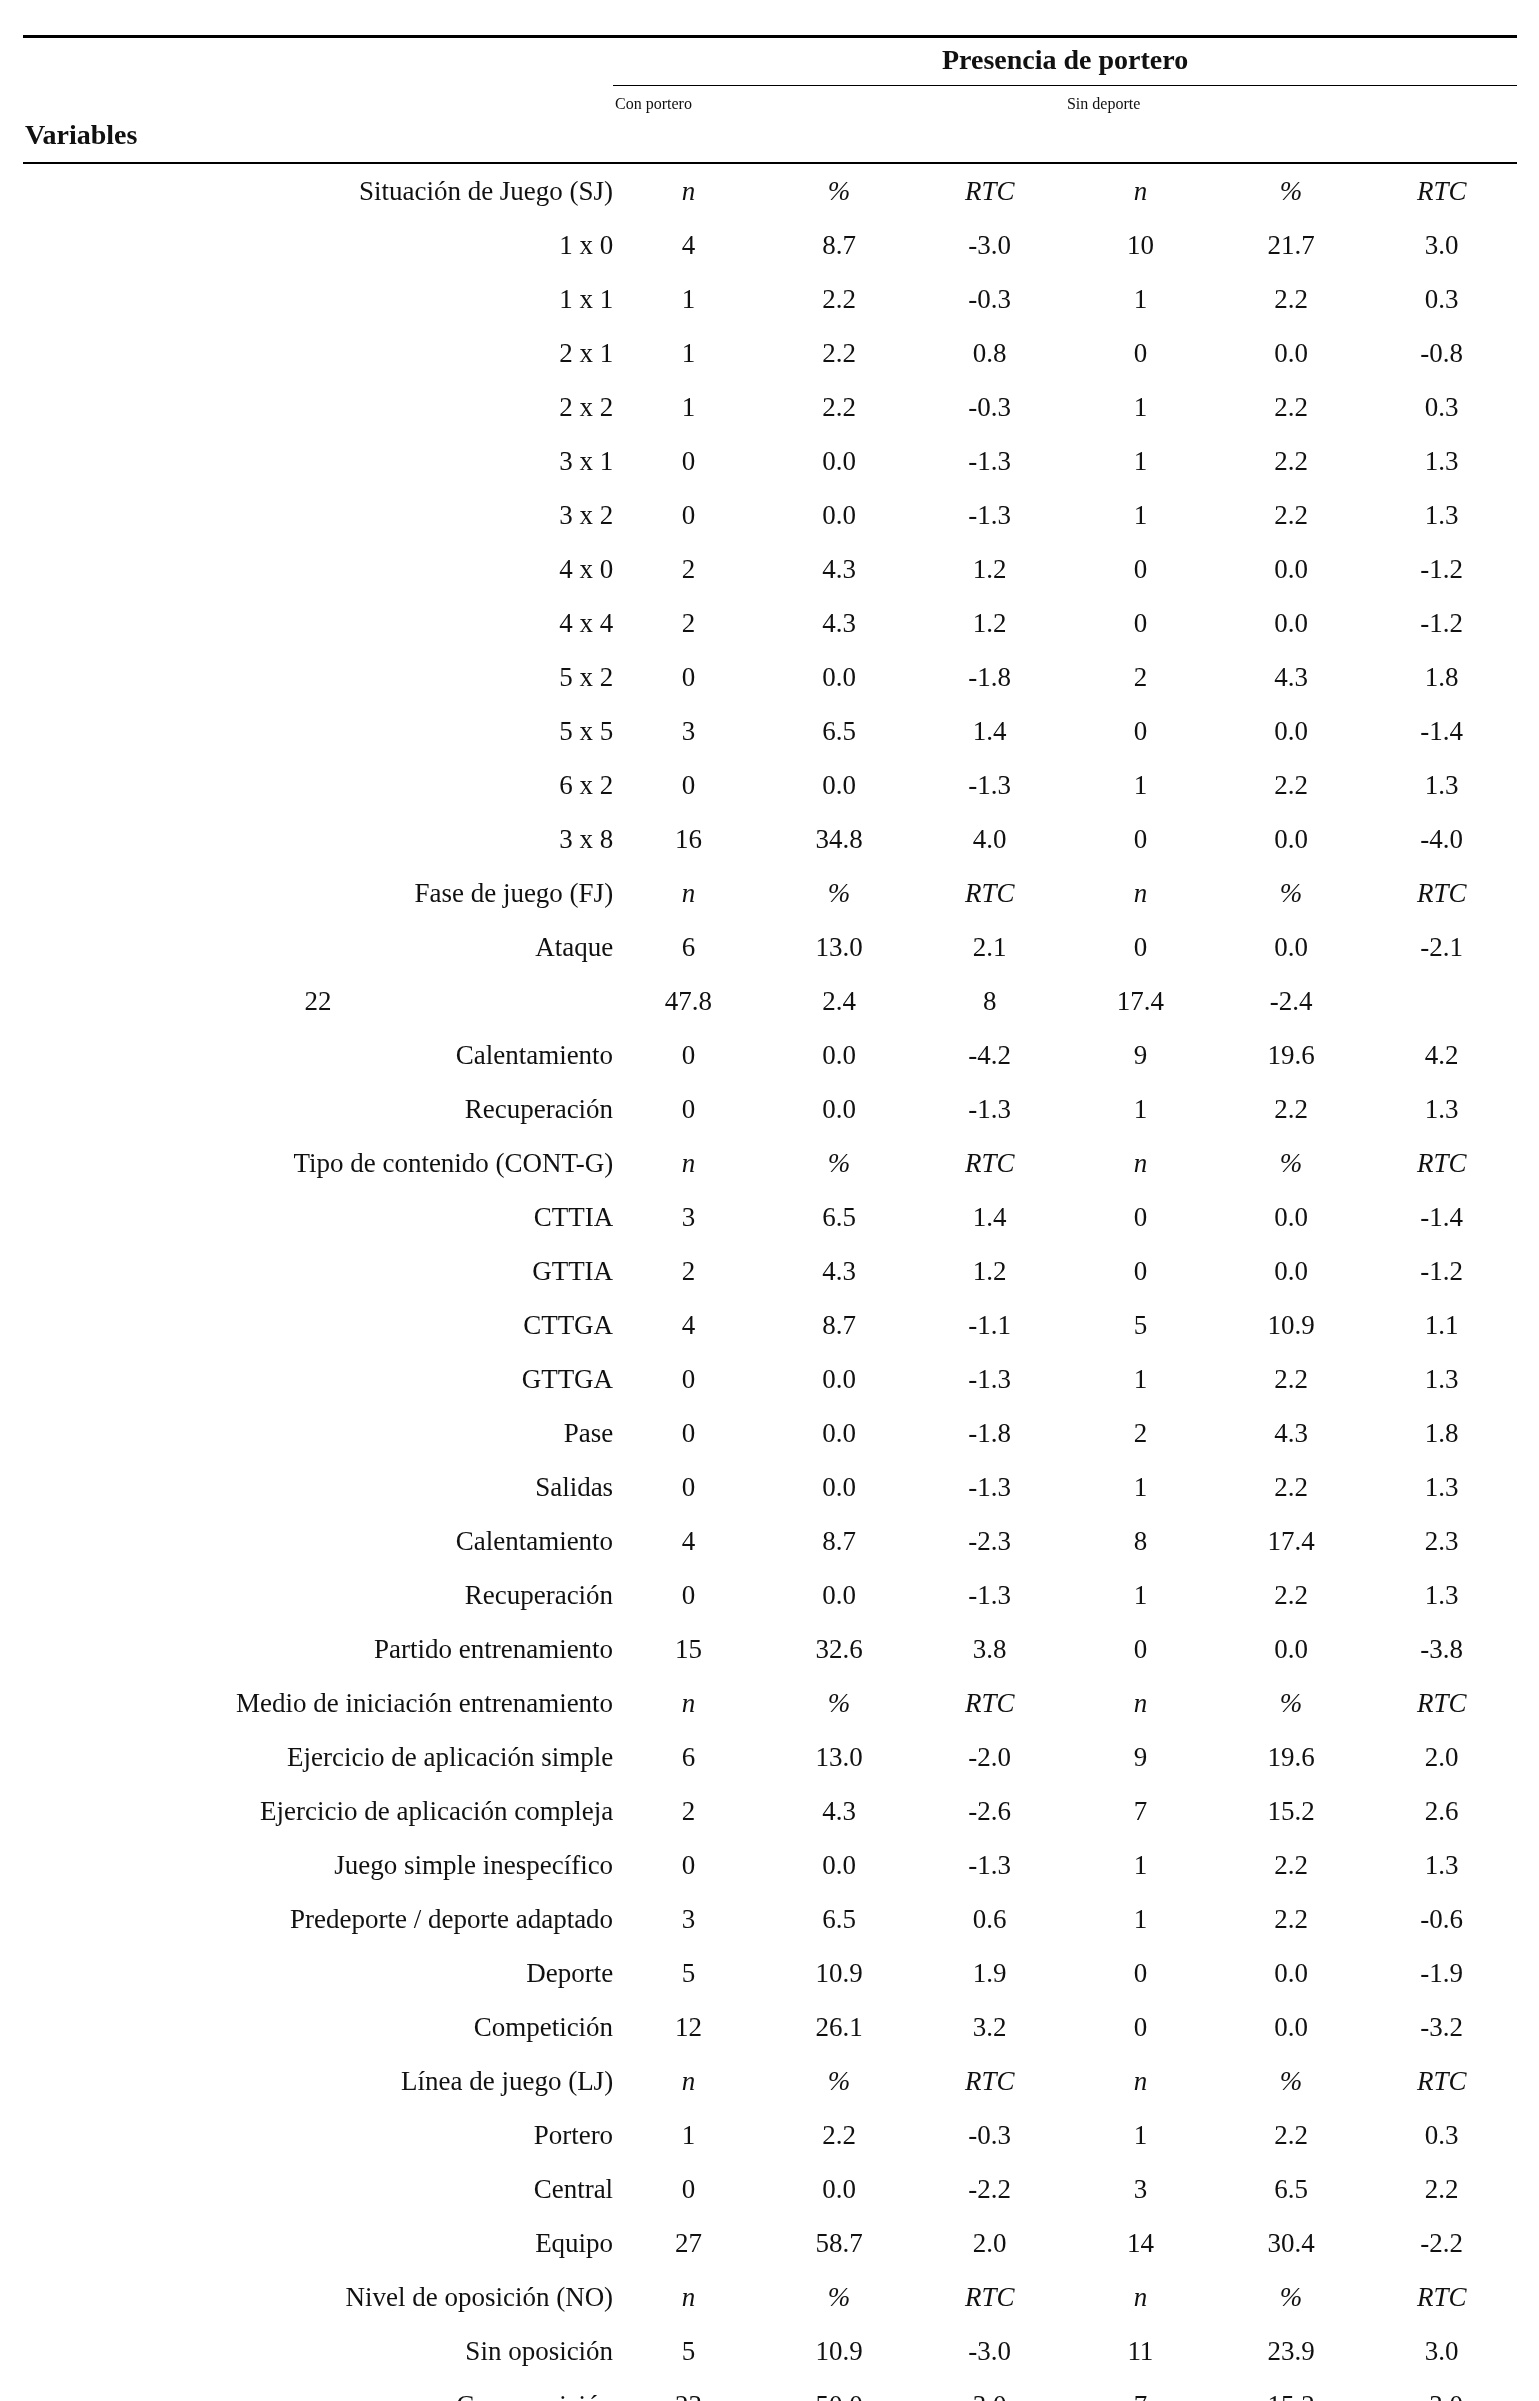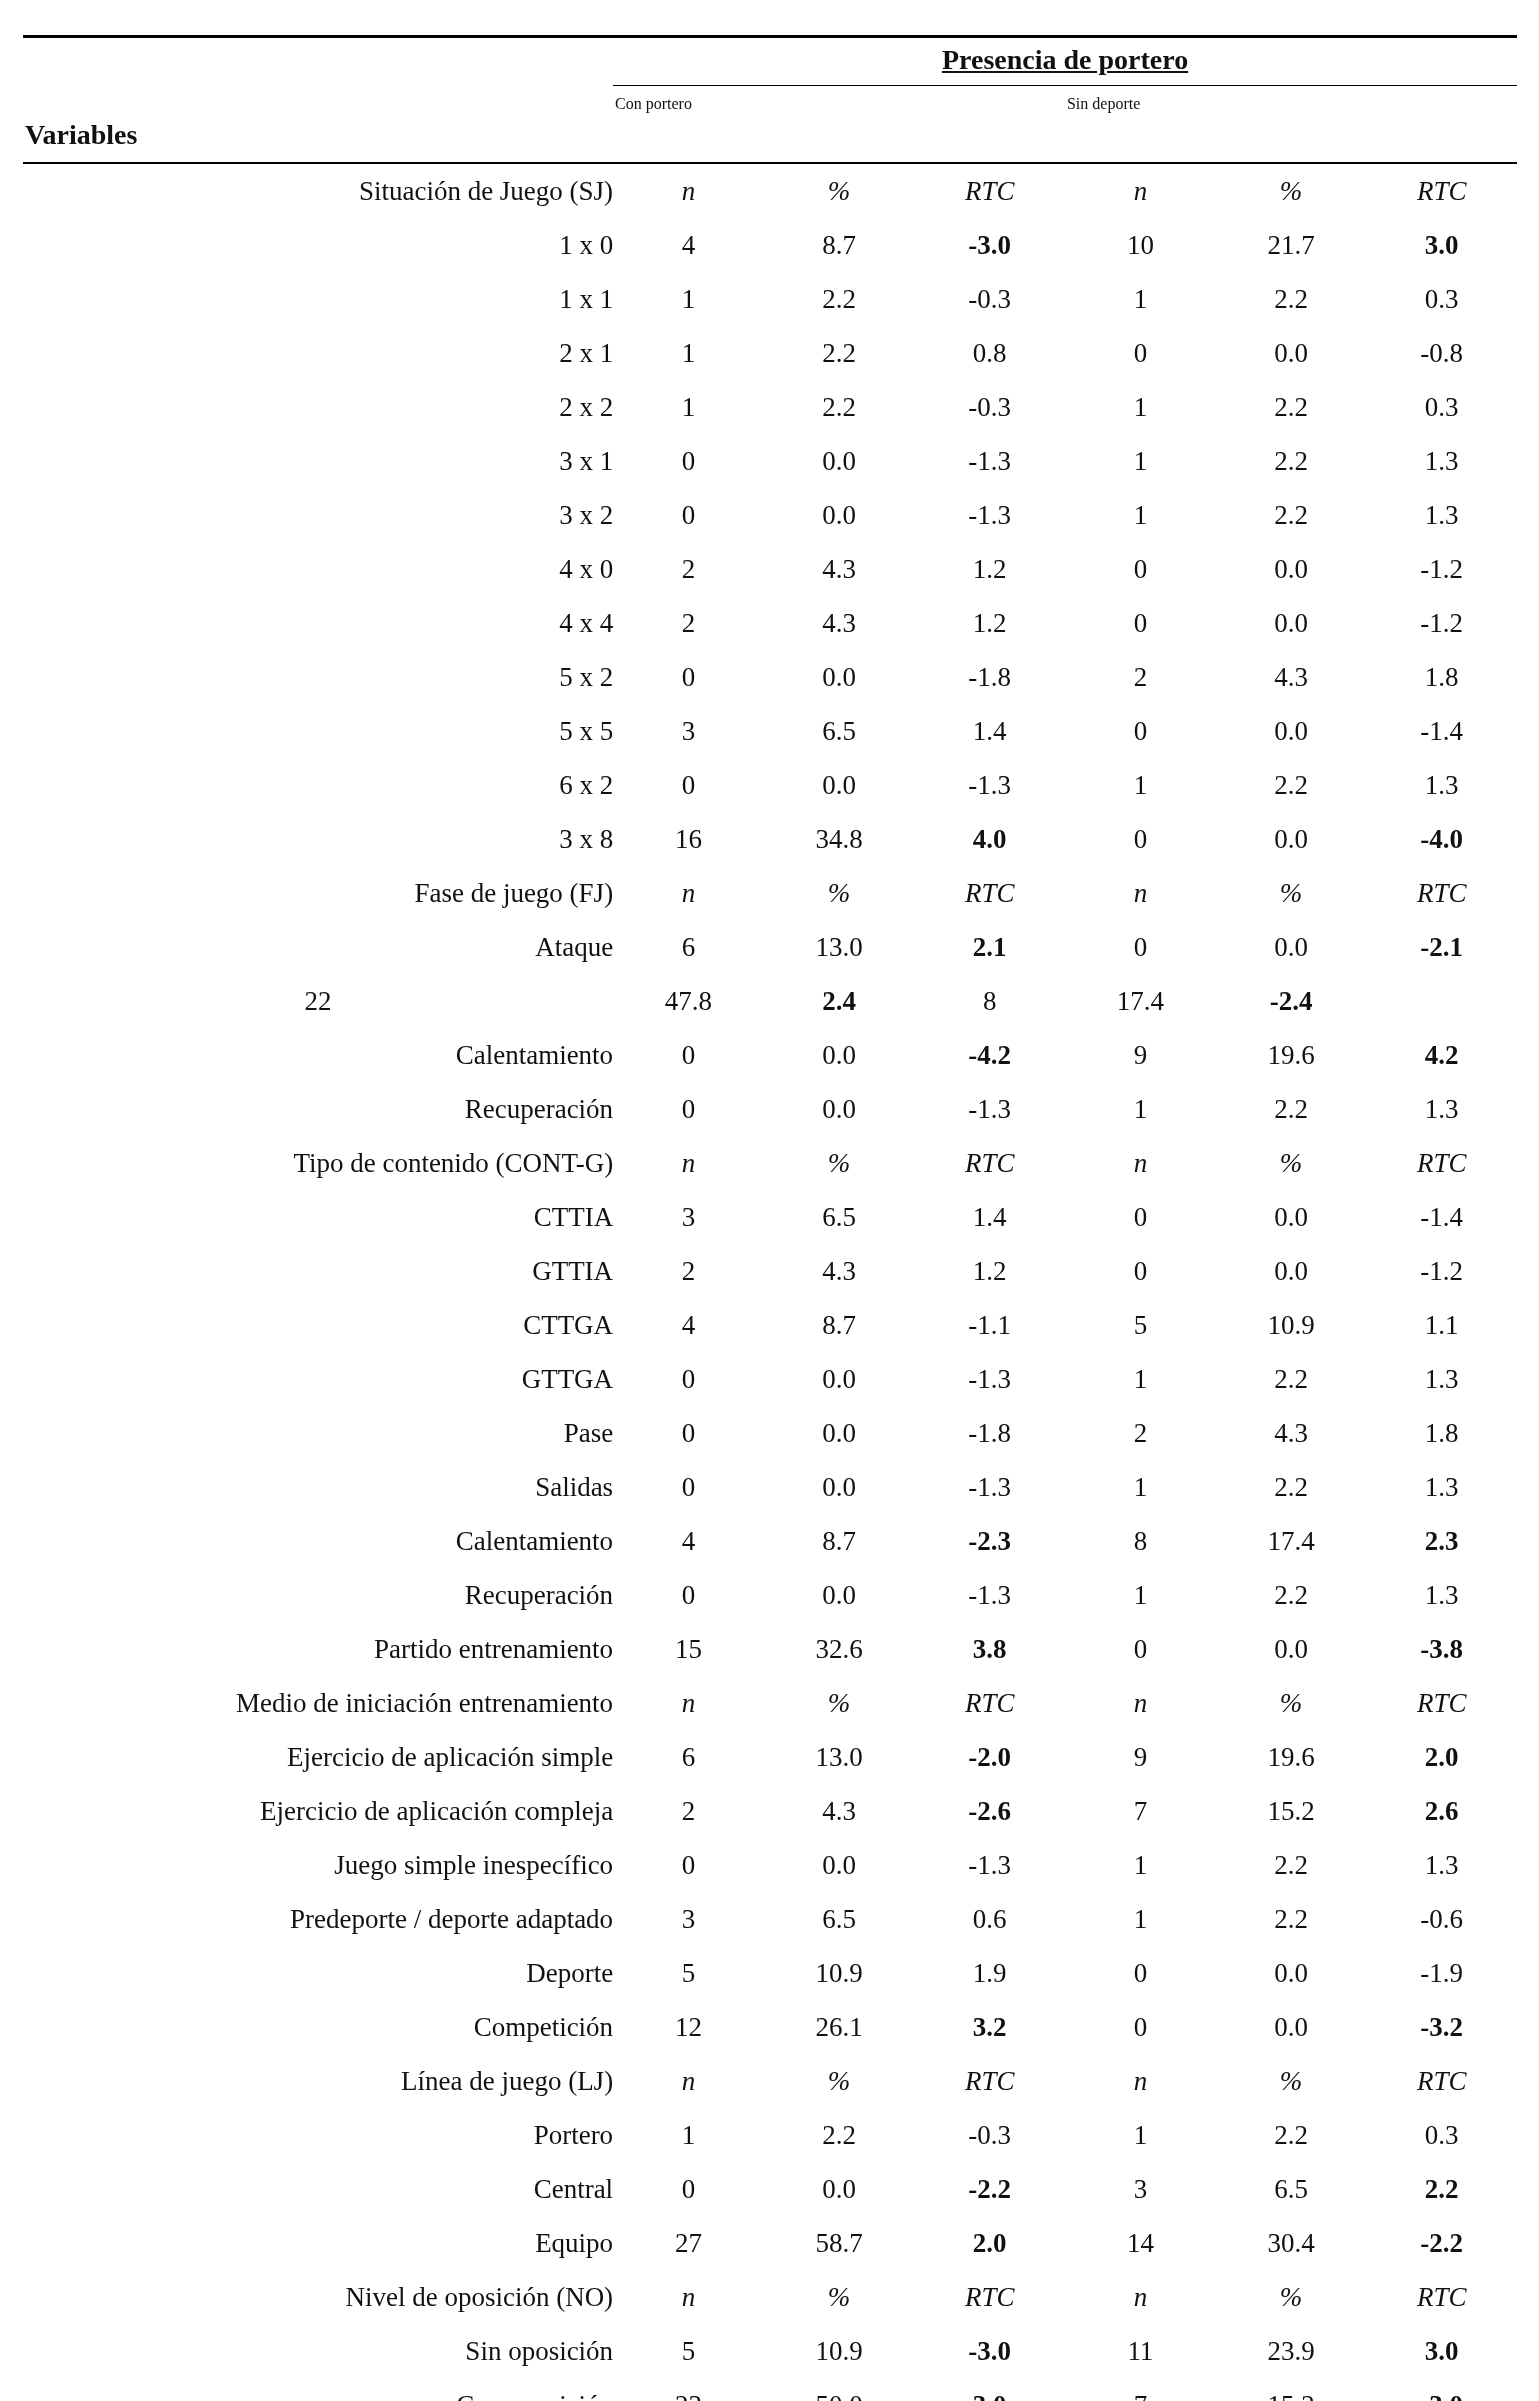--- a/index.html
+++ b/index.html
@@ -30,21 +30,20 @@
     background: #000000;
   }
   .rule.top    { height: 2.8px; }
   .rule.mid    { height: 1.9px; }
   .rule.bottom { height: 2.8px; }
 
   
   .thead-title {
     display: grid;
     grid-template-columns: var(--label-w) 1fr;
-    text-decoration: underline;
   }
   .thead-title .span-title-cell {
     text-align: center;
     font-weight: bold;
     font-size: 28px;
     padding: 6.5px 0 8.4px 0;
     border-bottom: 1.9px solid #000000;
   }
 
   
@@ -78,21 +77,21 @@
   .row .lbl {
     text-align: right;
     padding-left: 7.4px;
     white-space: nowrap;
     overflow: hidden;
   }
   .row .val {
     text-align: center;
   }
   .row .val.sig {
-    font-weight: bold;
+    font-weight: normal;
   }
   .row.subheader .val {
     font-style: italic;
   }
 </style>
 </head>
 <body>
 
 <div class="page">
   <div class="stat-table">

